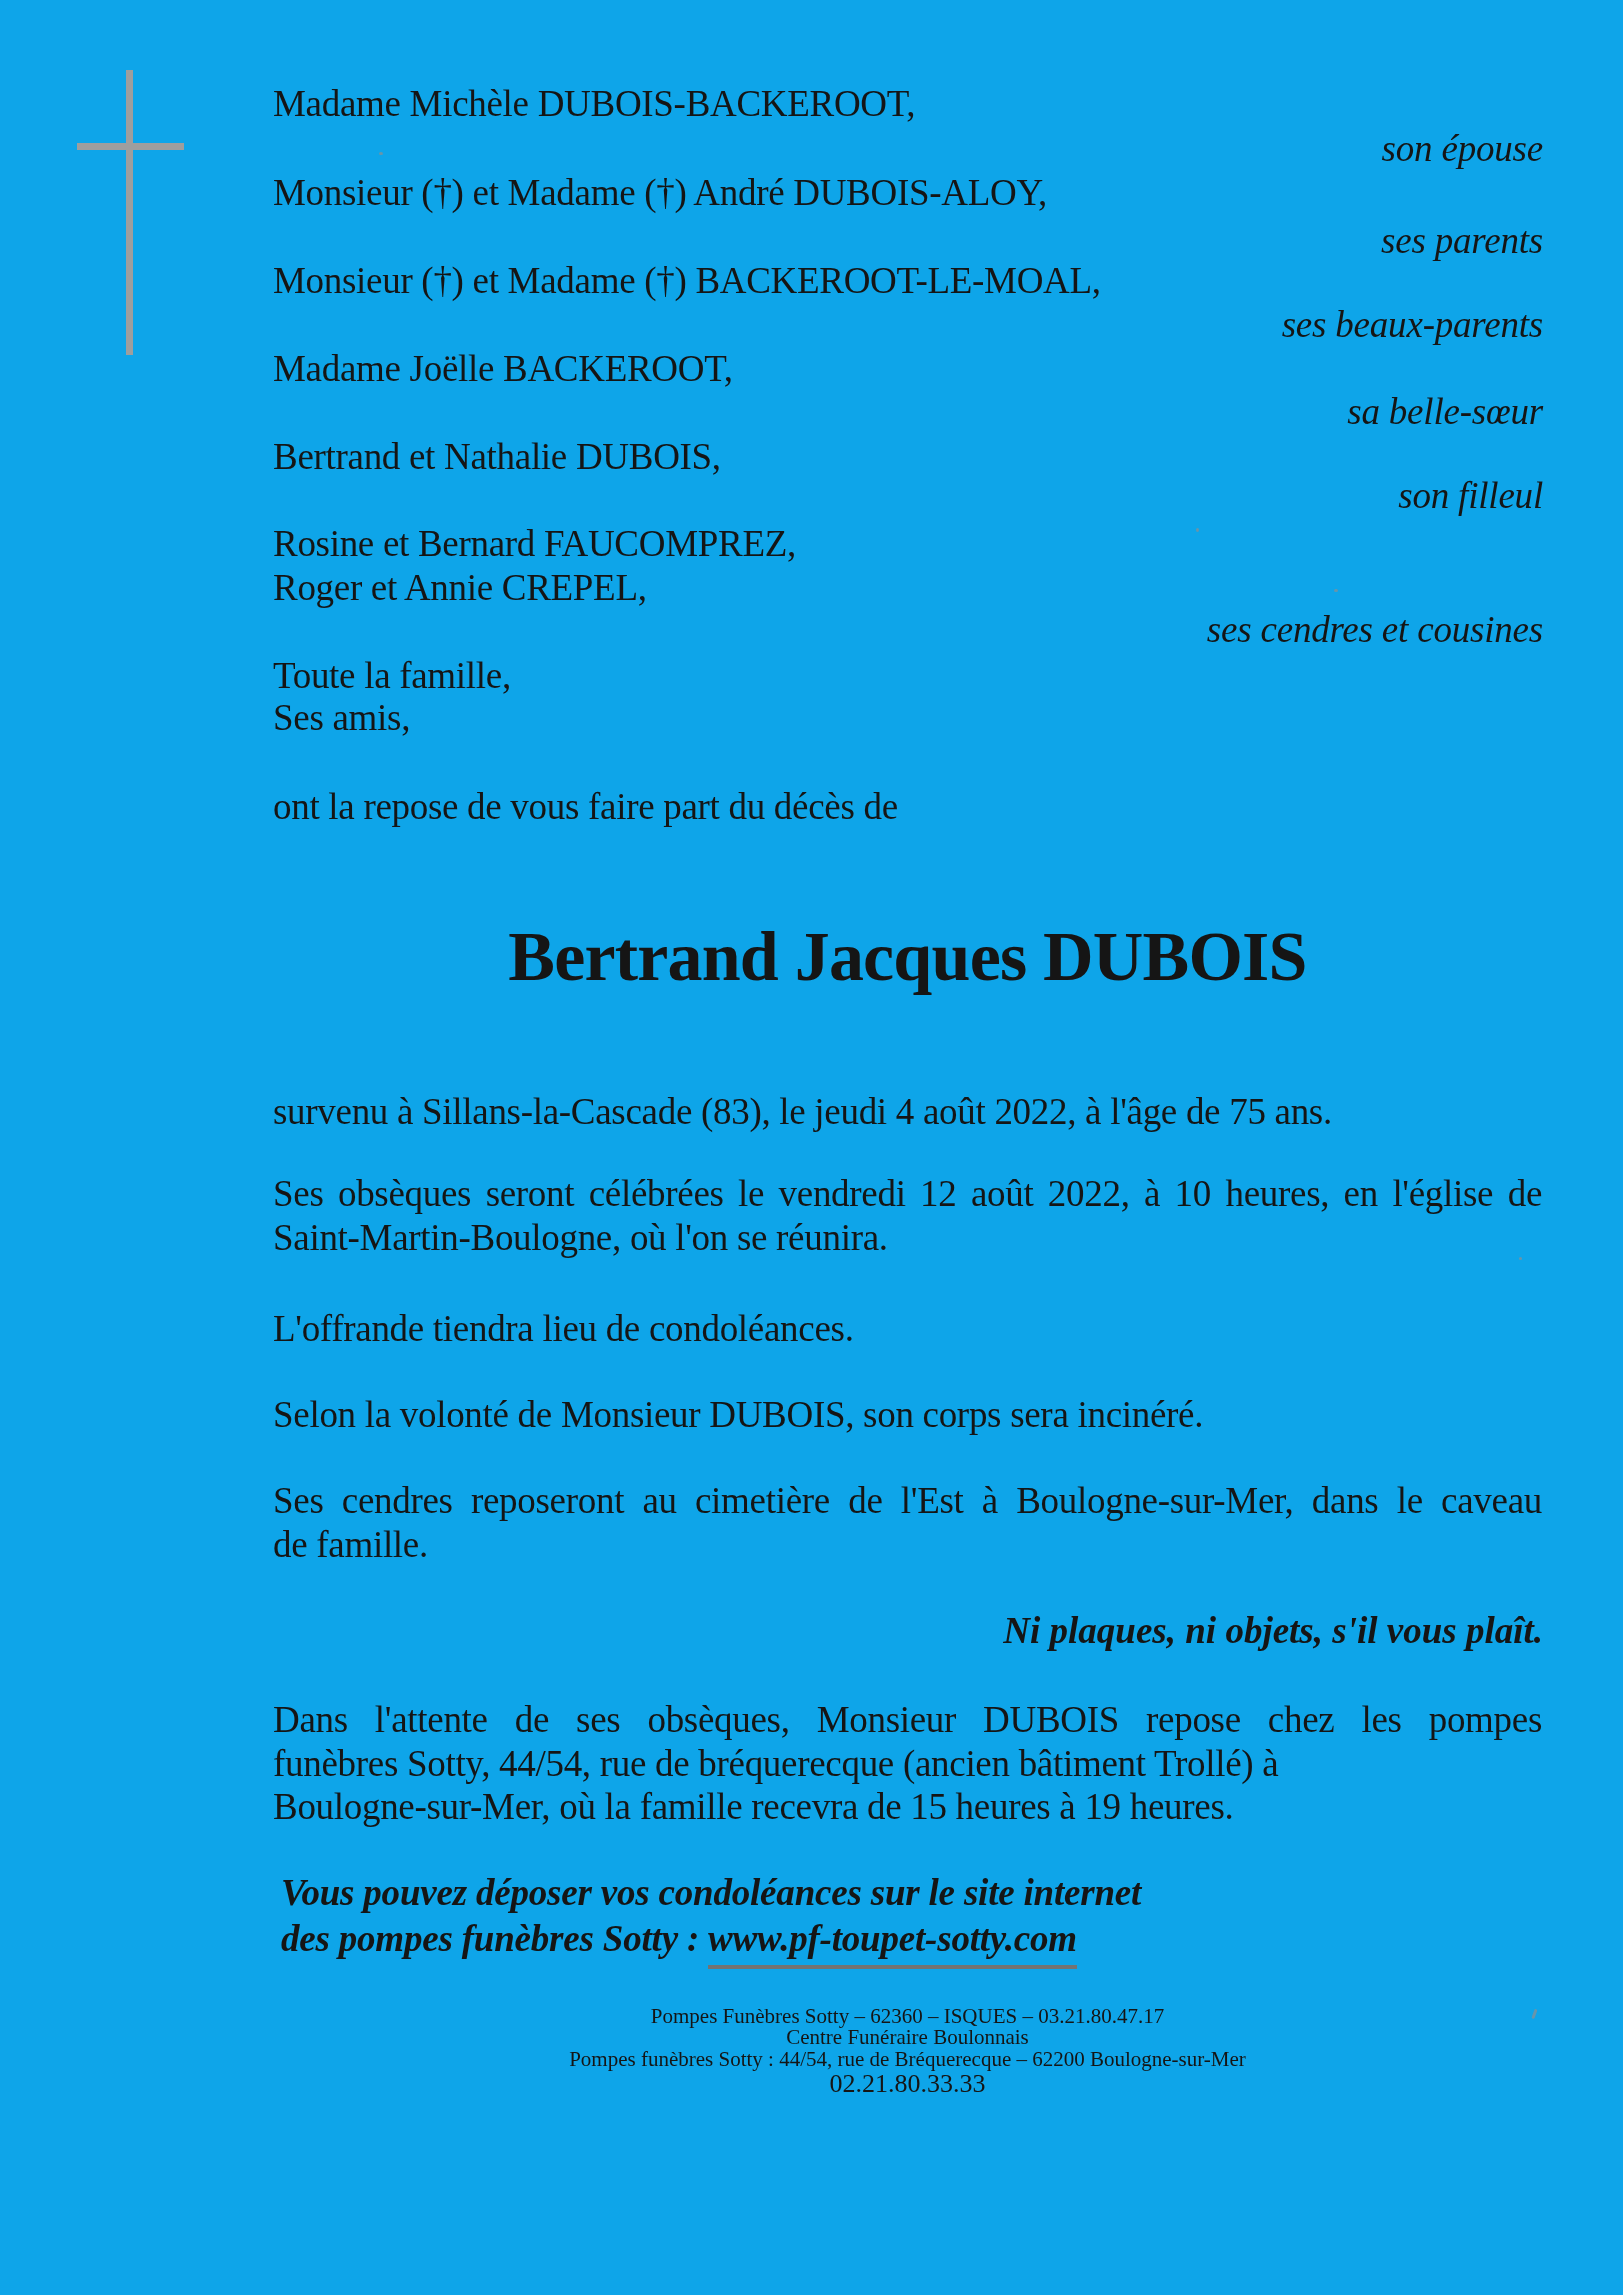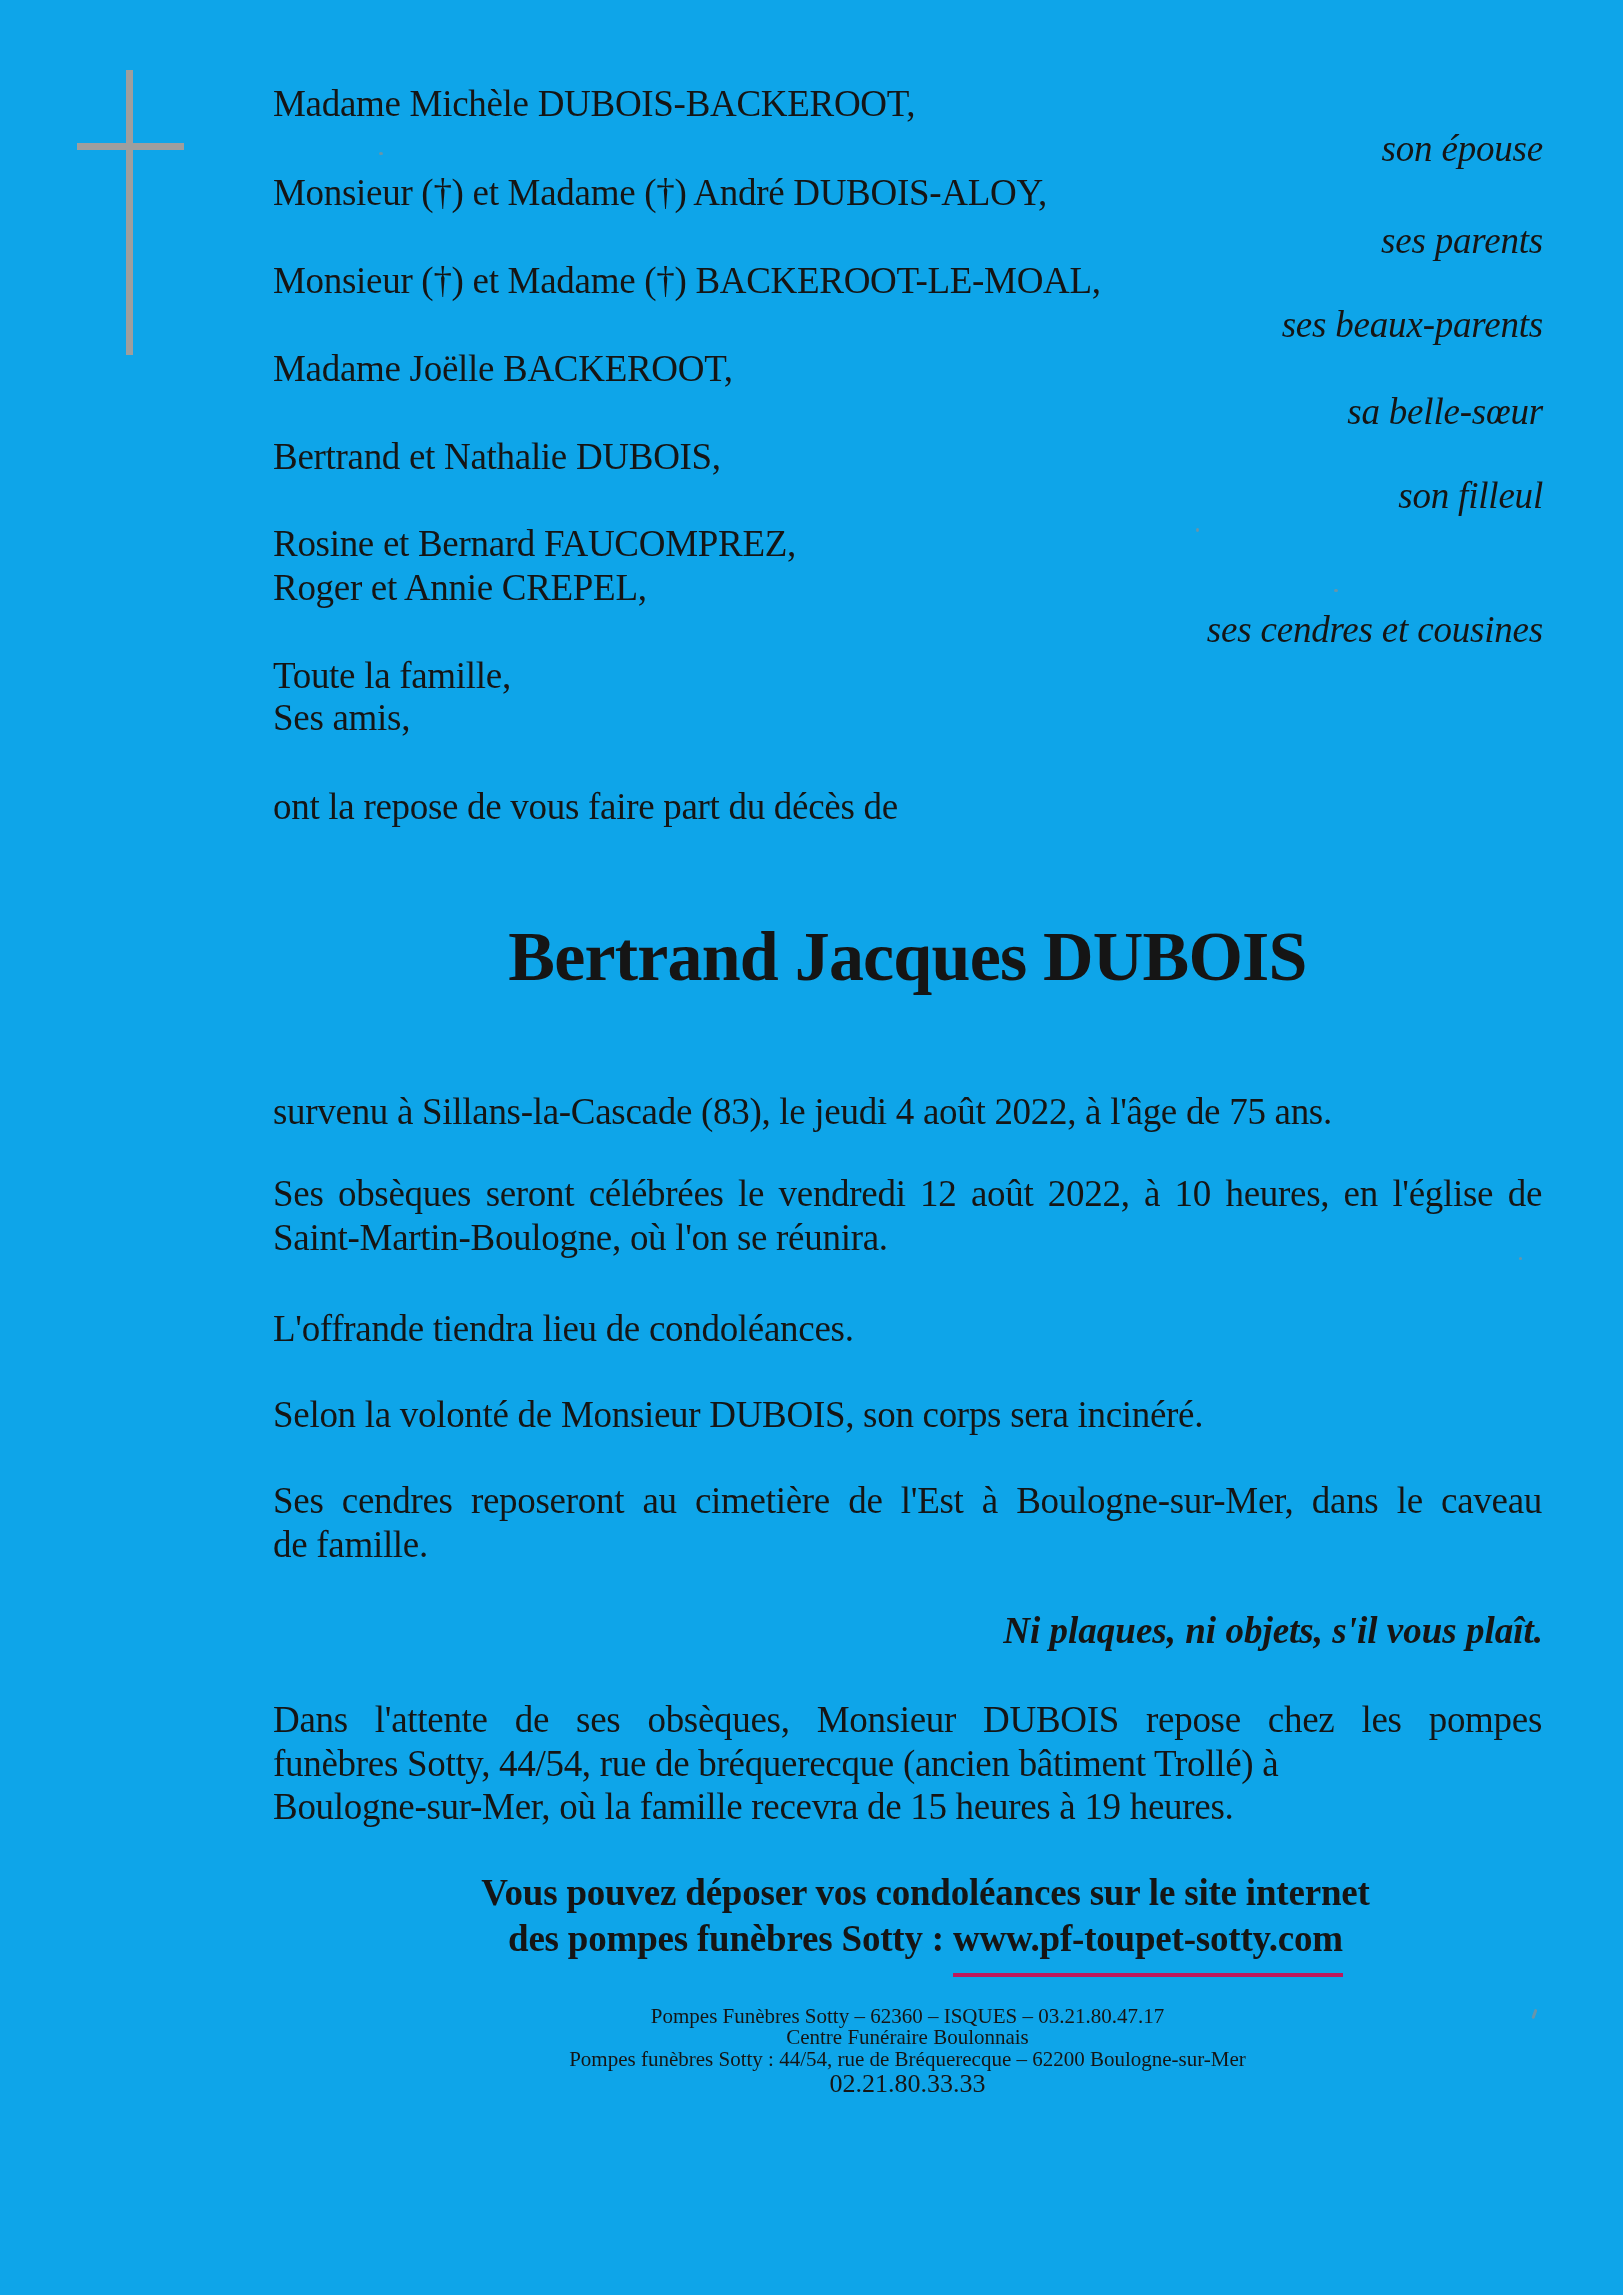--- a/index.html
+++ b/index.html
@@ -15,24 +15,24 @@
   .rel{position:absolute;right:81px;font-size:37px;line-height:1.15;font-style:italic;white-space:nowrap;letter-spacing:-0.2px;}
   
   .col{position:absolute;left:273px;width:1269px;font-size:37px;line-height:1.15;letter-spacing:-0.3px;white-space:nowrap;}
   .just{text-align:justify;text-align-last:justify;white-space:normal;}
   .title{
     position:absolute;left:273px;width:1269px;text-align:center;
     font-size:70px;font-weight:bold;line-height:1.1;letter-spacing:-0.8px;white-space:nowrap;
   }
   .note{position:absolute;right:81px;font-size:37px;font-weight:bold;font-style:italic;white-space:nowrap;}
   .cond{
-    position:absolute;left:291px;width:1269px;text-align:center;
-    font-size:37px;font-weight:bold;white-space:nowrap;letter-spacing:-0.2px;
+    position:absolute;left:281px;width:1269px;text-align:left;
+    font-size:37px;font-weight:bold;font-style:italic;white-space:nowrap;letter-spacing:-0.2px;
   }
-  .site{border-bottom:4px solid #be185d;padding-bottom:14px;}
+  .site{border-bottom:4px solid #737373;padding-bottom:6px;}
   .foot{position:absolute;left:273px;width:1269px;text-align:center;font-size:21px;line-height:1.1;}
   .foot-lg{font-size:26px;}
   .bar{position:absolute;background:#9e9e9e;}
   .speck{position:absolute;background:#8f8f8f;border-radius:50%;opacity:.7;}
 </style>
 </head>
 <body>
 
 <div class="page">
 

